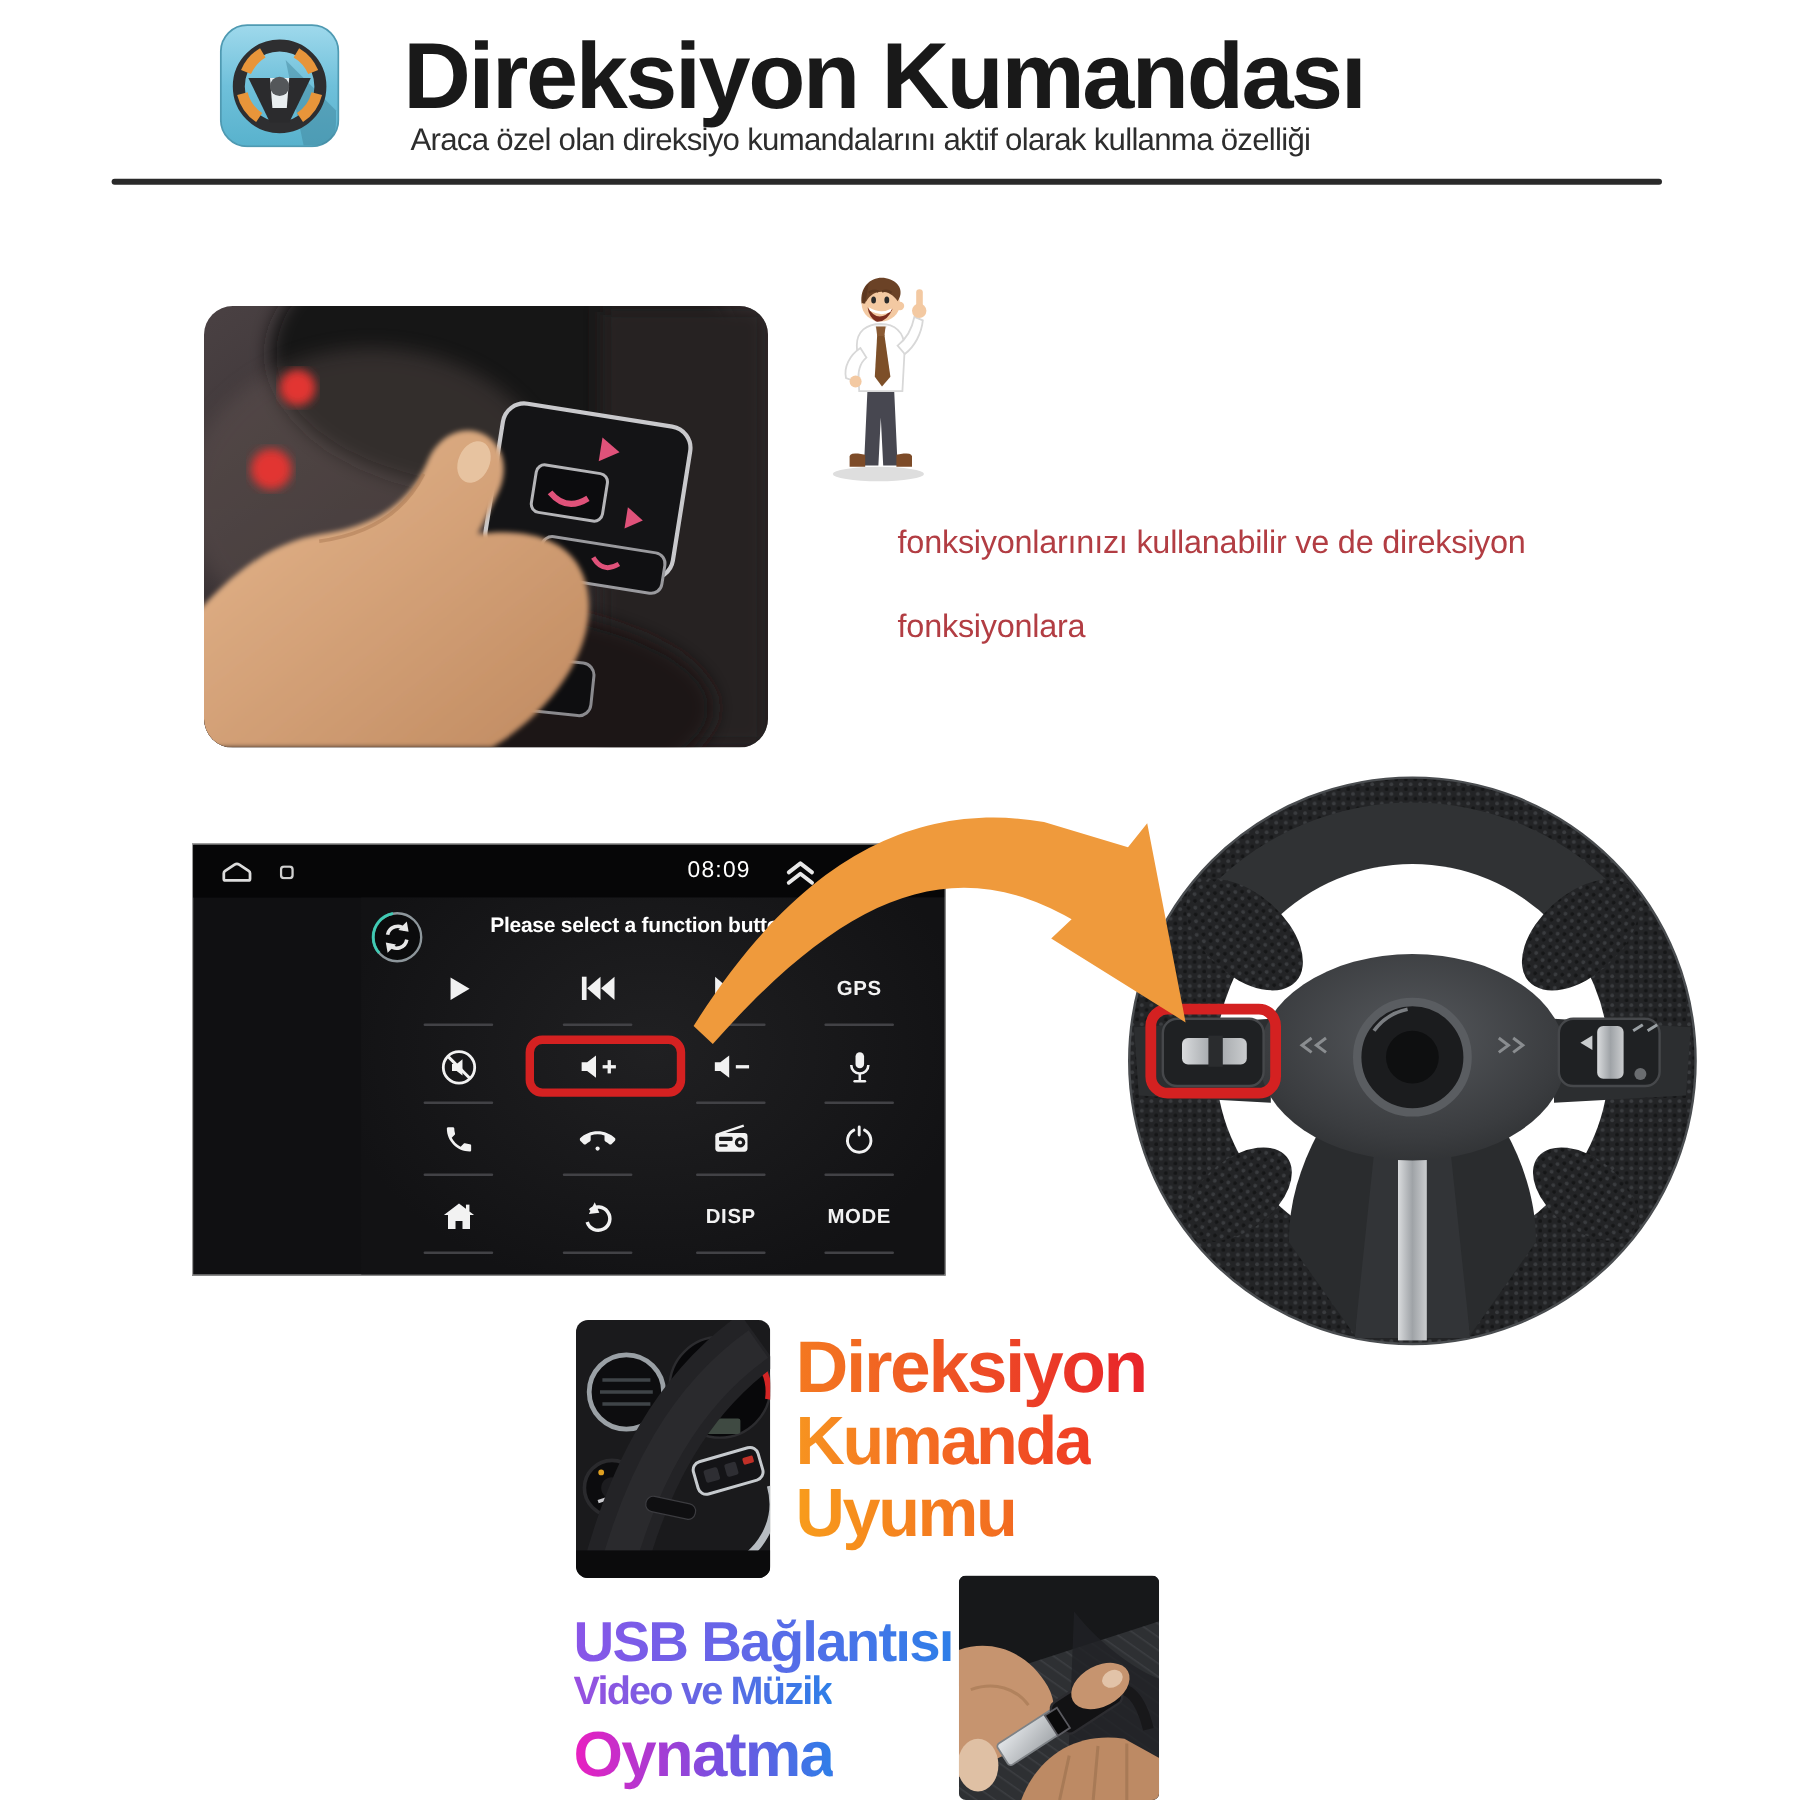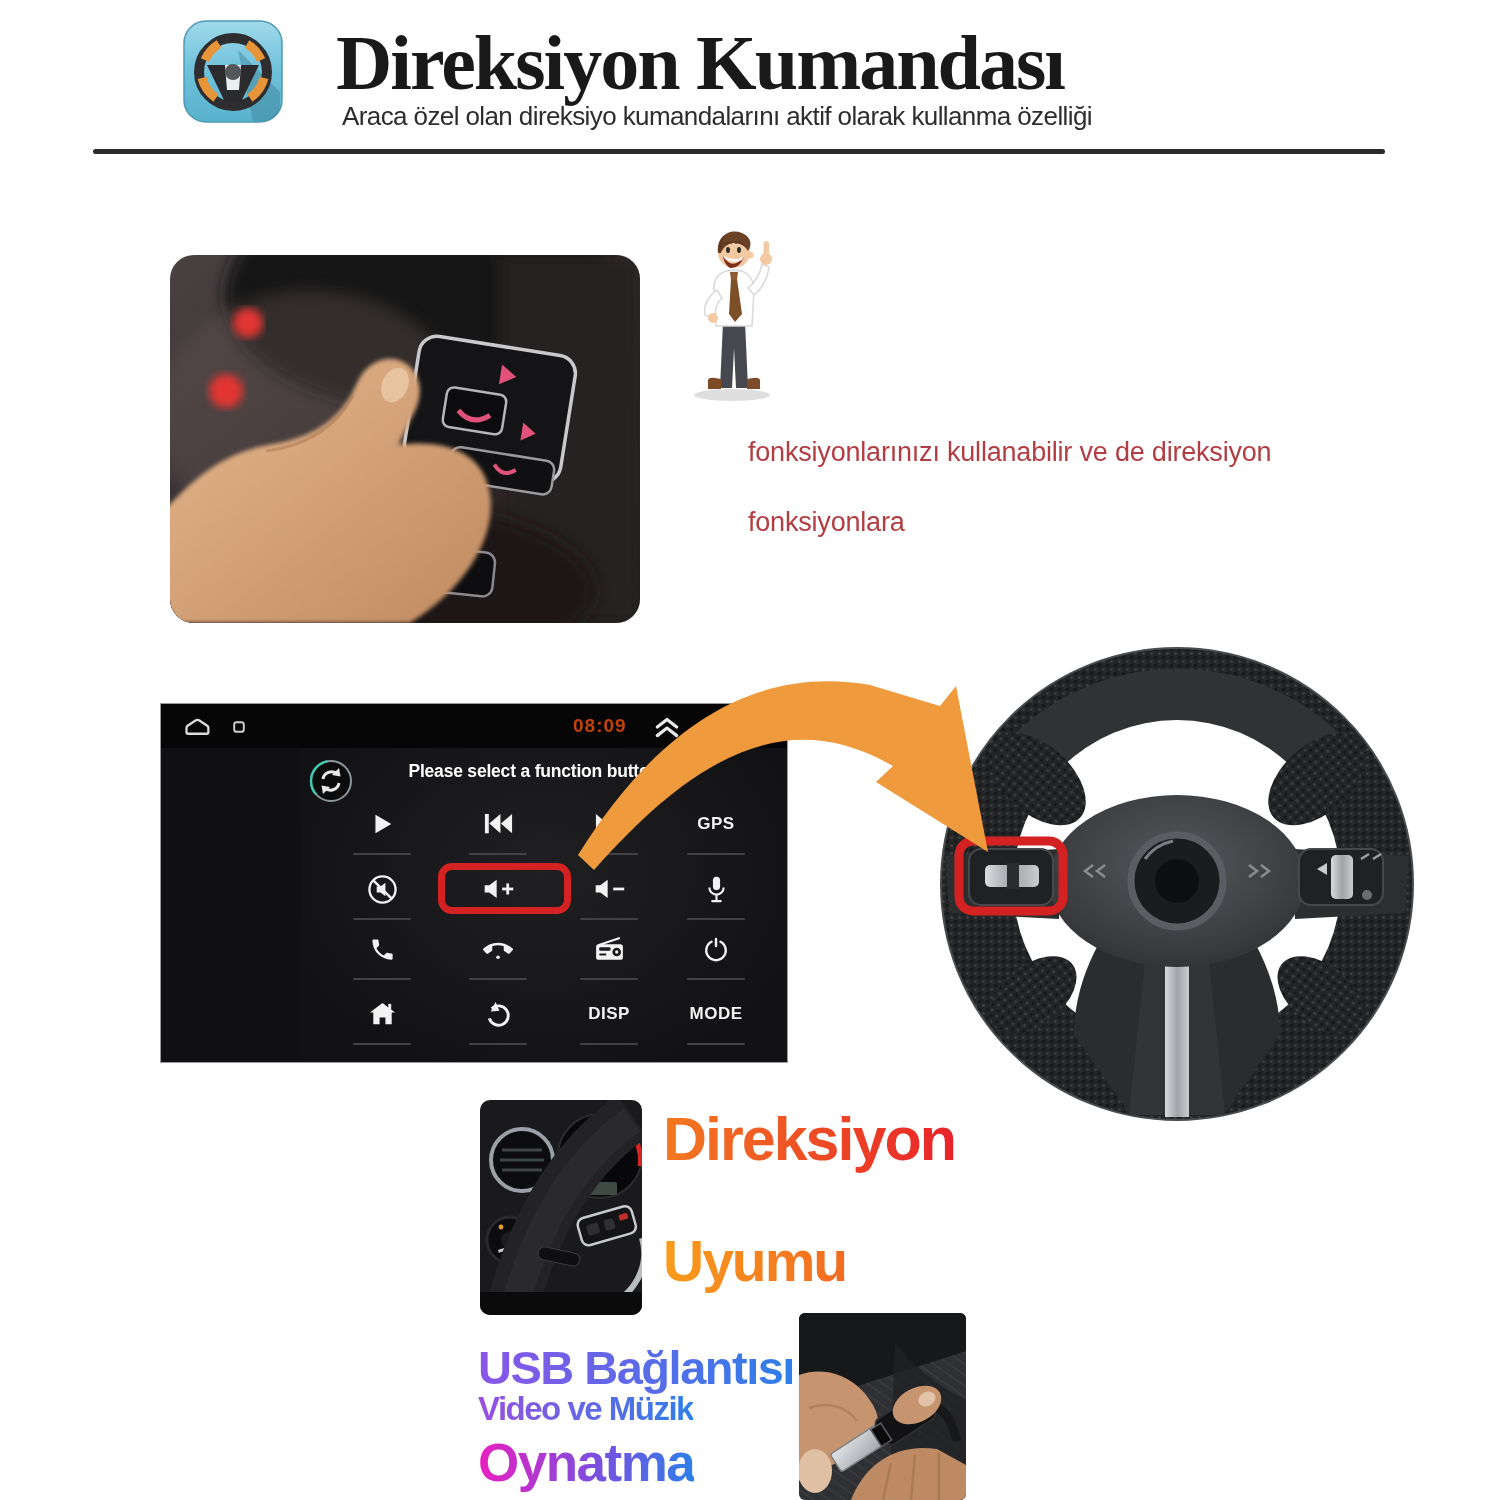--- a/index.html
+++ b/index.html
@@ -3,37 +3,37 @@
 <meta charset="utf-8">
 <style>
   html,body{margin:0;padding:0;background:#fff;}
   .page{position:relative;width:1500px;height:1500px;background:#fff;overflow:hidden;
         font-family:"Liberation Sans",sans-serif;}
   .abs{position:absolute;}
 
   
   .app-icon{left:183px;top:20px;width:100px;height:103px;}
   .page-title{left:336px;top:18px;font-size:78px;font-weight:bold;color:#191919;
-              letter-spacing:-2px;white-space:nowrap;font-family:Liberation Serif, serif;}
+              letter-spacing:-2px;white-space:nowrap;}
   .page-subtitle{left:342px;top:101px;font-size:26px;color:#2d2d2d;letter-spacing:-0.6px;white-space:nowrap;}
   .rule{left:93px;top:149px;width:1292px;height:5px;background:#2a2a2a;border-radius:3px;}
 
   
   .photo-hand{left:170px;top:255px;width:470px;height:368px;border-radius:24px;overflow:hidden;}
   .mascot{left:690px;top:226px;width:88px;height:178px;}
   .red-par{left:748px;top:400px;width:640px;font-size:27px;line-height:35px;
            color:var(--paragraph_red,#b23d43);letter-spacing:-0.2px;}
 
   
   .headunit{left:160px;top:703px;width:628px;height:360px;background:#101012;
             border:1px solid #9a9a9a;box-sizing:border-box;z-index:1;}
   .hu-status{position:absolute;left:0;top:0;width:100%;height:44px;background:#060607;}
   .hu-home{position:absolute;left:22px;top:11px;}
   .hu-dot{position:absolute;left:72px;top:17px;}
-  .hu-time{position:absolute;left:412px;top:11px;font-size:19px;font-weight:bold;color:#c2410c;letter-spacing:1px;}
+  .hu-time{position:absolute;left:412px;top:11px;font-size:19px;font-weight:normal;color:#ffffff;letter-spacing:1px;}
   .hu-chev{position:absolute;left:492px;top:10px;}
   .hu-recents{position:absolute;left:541px;top:11px;}
   .hu-mini{position:absolute;left:584px;top:15px;width:10px;height:14px;border:2px solid #ddd;border-radius:2px;}
   .hu-side{position:absolute;left:0;top:44px;width:140px;height:314px;
            background:linear-gradient(#2b2b2d,#1e1e20);border-right:2px solid #4a4a4e;
            box-sizing:border-box;display:flex;flex-direction:column;}
   .hu-item{flex:1;display:flex;align-items:center;justify-content:center;color:#efefef;
            font-weight:bold;font-size:15px;border-bottom:1px solid #3a3a3e;
            box-shadow:inset 0 1px 0 #111;letter-spacing:-0.2px;}
   .hu-item.active{background:linear-gradient(#3a3a3c 40%,#1c3a37);
@@ -439,20 +439,21 @@
         <rect x="8" y="8" width="12" height="11" rx="2" fill="#2e2e33"></rect>
         <rect x="26" y="8" width="10" height="11" rx="2" fill="#2e2e33"></rect>
         <rect x="42" y="7" width="9" height="6" rx="1.5" fill="#c03028"></rect>
       </g>
       <rect x="58" y="150" width="42" height="13" rx="6" transform="rotate(12 79 156)" fill="#0f0f11" stroke="#3c3c40"></rect>
       <rect y="192" width="162" height="23" fill="#0b0b0c"></rect>
     </svg>
   </div>
 
   <div class="abs grad-line l-direksiyon">Direksiyon</div>
+  <div class="abs grad-line l-kumanda">Kumanda</div>
   <div class="abs grad-line l-uyumu">Uyumu</div>
 
   <div class="abs grad-line l-usb">USB Bağlantısı</div>
   <div class="abs grad-line l-video">Video ve Müzik</div>
   <div class="abs grad-line l-oynatma">Oynatma</div>
 
   <div class="abs usb-photo">
     <svg viewBox="0 0 167 187" width="167" height="187">
       <defs>
         <pattern id="fab" width="9" height="9" patternUnits="userSpaceOnUse" patternTransform="rotate(35)">

